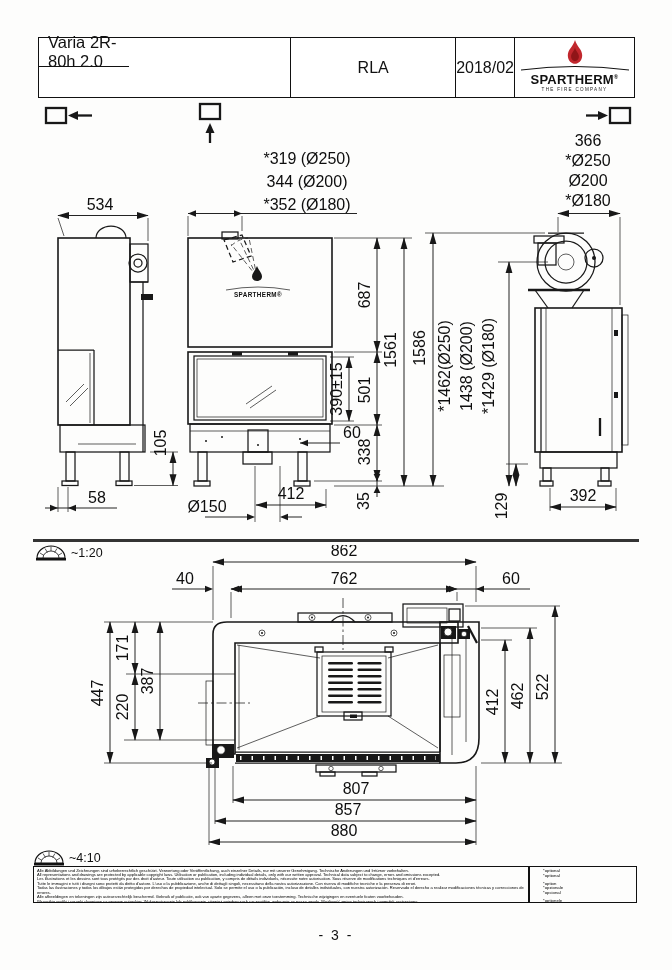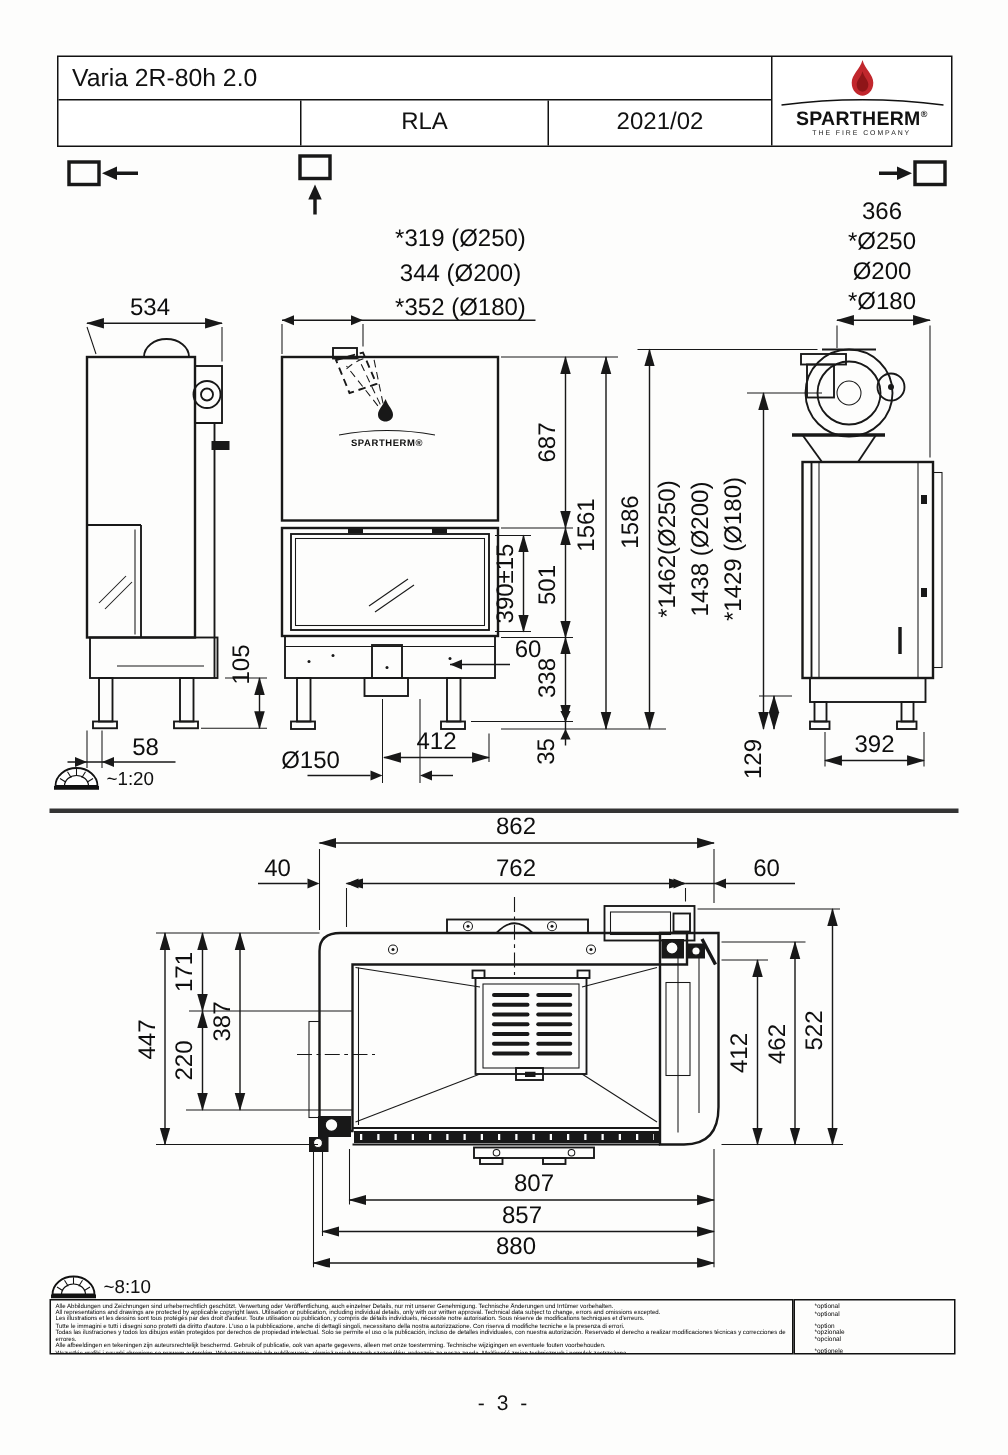--- a/index.html
+++ b/index.html
@@ -1,21 +1,21 @@
 <!DOCTYPE html>
 <html><head>
 <meta charset="utf-8">
 <style>
 *{margin:0;padding:0;box-sizing:border-box}
 body{background:#e9e9e9;font-family:"Liberation Sans",sans-serif}
 .sheet{position:relative;width:672px;height:970px;background:#fdfdfc;overflow:hidden;color:#111;margin:0 auto}
 .abs{position:absolute}
 
 .tb{left:38px;top:37px;width:597px;height:61px;border:1.7px solid #111;display:flex;background:#fff}
-.tb-main{flex:1;display:flex;flex-direction:column}
+.tb-main{flex:1;display:flex;flex-direction:row}
 .tb-r1{height:29px;border-bottom:1.4px solid #111;display:flex;align-items:center;padding-left:9px;font-size:16.5px}
 .tb-r2{flex:1;display:flex}
 .tb-c{display:flex;align-items:center;justify-content:center;font-size:16px}
 .c1{width:162px;border-right:1.4px solid #111}
 .c2{width:165px;border-right:1.4px solid #111}
 .c3{flex:1}
 .logocell{width:120px;border-left:1.4px solid #111;display:flex;flex-direction:column;align-items:center;justify-content:flex-start;padding-top:2px}
 .brandname{font-size:13px;font-weight:bold;letter-spacing:.2px;line-height:12px}
 .brandname sup{font-size:6px}
 .tagline{font-size:4.6px;letter-spacing:1.3px;color:#222;margin-top:1px}
@@ -46,21 +46,21 @@
 <body>
 
 <div class="sheet">
 
   <div class="abs tb">
     <div class="tb-main">
       <div class="tb-r1">Varia 2R-80h 2.0</div>
       <div class="tb-r2">
         <div class="tb-c c1"></div>
         <div class="tb-c c2">RLA</div>
-        <div class="tb-c c3">2021/02</div>
+        <div class="tb-c c3">2018/02</div>
       </div>
     </div>
     <div class="logocell">
       <svg width="22" height="25" viewBox="0 0 22 25">
         <path d="M11,0 C9.2,6.5 3.8,9.5 3.8,15.2 c0,5.6 3.9,8.6 7.2,8.6 c3.3,0 7.2,-3 7.2,-8.6 C18.2,9.5 12.8,6.5 11,0 z" fill="#c1272d"></path>
         <path d="M11,7.5 c-1,4 -3.9,5.9 -3.9,8.8 c0,3.3 2.4,4.8 3.9,4.8 c1.5,0 3.9,-1.5 3.9,-4.8 c0,-2.9 -2.9,-4.8 -3.9,-8.8 z" fill="#8f1518"></path>
       </svg>
       <svg width="112" height="6" viewBox="0 0 112 6">
         <path d="M2,5 Q56,-2 110,5" stroke="#111" stroke-width="1" fill="none"></path>
       </svg>
@@ -271,21 +271,21 @@
       <rect x="540" y="481" width="13" height="5" class="s1"></rect>
       <rect x="598" y="481" width="13" height="5" class="s1"></rect>
 
       <line x1="550" y1="488" x2="550" y2="511" class="sh"></line>
       <line x1="616" y1="488" x2="616" y2="511" class="sh"></line>
       <line x1="550" y1="507" x2="616" y2="507" class="dm" marker-start="url(#a1)" marker-end="url(#a1)"></line>
       <text class="dt mid" x="583" y="501">392</text>
     </g>
   </svg>
 
-  <div class="abs scalemark" style="left:36px;top:510px">
+  <div class="abs scalemark" style="left:36px;top:544px">
     <svg width="30" height="17" viewBox="0 0 30 17">
       <path d="M1,14 A14,12 0 0 1 29,14 Z" fill="#fff" stroke="#111" stroke-width="1.2"></path>
       <path d="M7,14 A8,7 0 0 1 23,14" fill="none" stroke="#111" stroke-width="0.8"></path>
       <line x1="4" y1="9" x2="8" y2="11.5" stroke="#111" stroke-width="0.7"></line>
       <line x1="9" y1="4.5" x2="11.5" y2="8.5" stroke="#111" stroke-width="0.7"></line>
       <line x1="15" y1="2.5" x2="15" y2="7" stroke="#111" stroke-width="0.7"></line>
       <line x1="21" y1="4.5" x2="18.5" y2="8.5" stroke="#111" stroke-width="0.7"></line>
       <line x1="26" y1="9" x2="22" y2="11.5" stroke="#111" stroke-width="0.7"></line>
       <rect x="0" y="14" width="30" height="2.5" fill="#111"></rect>
     </svg>
@@ -450,21 +450,21 @@
     <svg width="30" height="17" viewBox="0 0 30 17">
       <path d="M1,14 A14,12 0 0 1 29,14 Z" fill="#fff" stroke="#111" stroke-width="1.2"></path>
       <path d="M7,14 A8,7 0 0 1 23,14" fill="none" stroke="#111" stroke-width="0.8"></path>
       <line x1="4" y1="9" x2="8" y2="11.5" stroke="#111" stroke-width="0.7"></line>
       <line x1="9" y1="4.5" x2="11.5" y2="8.5" stroke="#111" stroke-width="0.7"></line>
       <line x1="15" y1="2.5" x2="15" y2="7" stroke="#111" stroke-width="0.7"></line>
       <line x1="21" y1="4.5" x2="18.5" y2="8.5" stroke="#111" stroke-width="0.7"></line>
       <line x1="26" y1="9" x2="22" y2="11.5" stroke="#111" stroke-width="0.7"></line>
       <rect x="0" y="14" width="30" height="2.5" fill="#111"></rect>
     </svg>
-    <span>~8:10</span>
+    <span>~4:10</span>
   </div>
 
   <div class="abs legal">
     <div>Alle Abbildungen und Zeichnungen sind urheberrechtlich geschützt. Verwertung oder Veröffentlichung, auch einzelner Details, nur mit unserer Genehmigung. Technische Änderungen und Irrtümer vorbehalten.</div>
     <div>All representations and drawings are protected by applicable copyright laws. Utilisation or publication, including individual details, only with our written approval. Technical data subject to change, errors and omissions excepted.</div>
     <div>Les illustrations et les dessins sont tous protégés par des droit d'auteur. Toute utilisation ou publication, y compris de détails individuels, nécessite notre autorisation. Sous réserve de modifications techniques et d'erreurs.</div>
     <div>Tutte le immagini e tutti i disegni sono protetti da diritto d'autore. L'uso o la pubblicazione, anche di dettagli singoli, necessitano della nostra autorizzazione. Con riserva di modifiche tecniche e la presenza di errori.</div>
     <div>Todas las ilustraciones y todos los dibujos están protegidos por derechos de propiedad intelectual. Solo se permite el uso o la publicación, incluso de detalles individuales, con nuestra autorización. Reservado el derecho a realizar modificaciones técnicas y correcciones de errores.</div>
     <div>Alle afbeeldingen en tekeningen zijn auteursrechtelijk beschermd. Gebruik of publicatie, ook van aparte gegevens, alleen met onze toestemming. Technische wijzigingen en eventuele fouten voorbehouden.</div>
     <div>Wszystkie grafiki i rysunki chronione są prawem autorskim. Wykorzystywanie lub publikowanie, również pojedynczych szczegółów, wyłącznie za naszą zgodą. Możliwość zmian technicznych i pomyłek zastrzeżona.</div>

